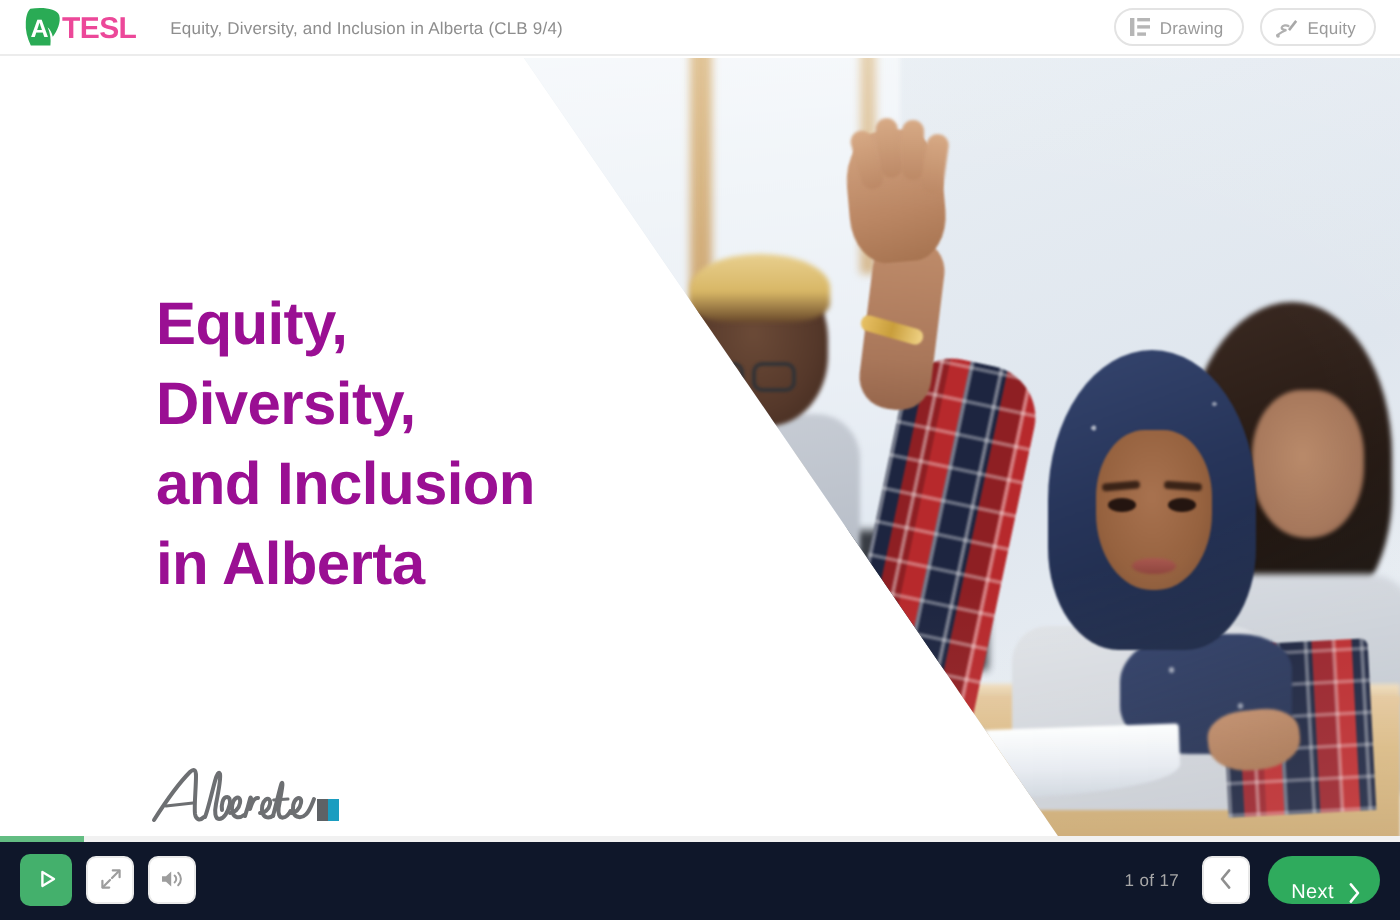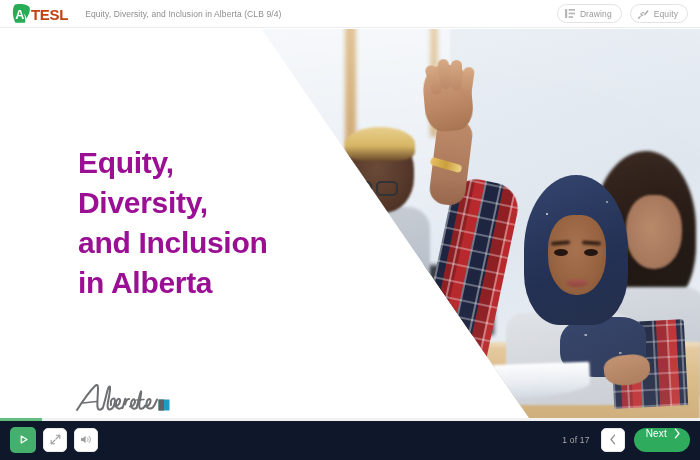--- a/index.html
+++ b/index.html
@@ -43,21 +43,21 @@
   .brand-mark {
     position: relative;
     width: 19px;
     height: 21px;
     flex: 0 0 auto;
   }
   .brand-mark svg { display: block; }
   .brand-word {
     font-size: 15px;
     font-weight: bold;
-    color: #c2410c;
+    color: #ec4899;
     letter-spacing: -0.3px;
     line-height: 1;
     margin-left: -1px;
     margin-top: 1px;
   }
 
   .topbar-title {
     margin-left: 17px;
     font-size: 8.5px;
     color: #8d8d8d;
@@ -471,21 +471,21 @@
     border-radius: 5px;
     display: flex; align-items: center; justify-content: center;
     cursor: pointer;
   }
   .btn-next {
     height: 24px;
     padding: 0 9px 0 12px;
     background: #2fab5d;
     border: none;
     border-radius: 12px;
-    display: flex; align-items: flex-start; gap: 6px;
+    display: flex; align-items: flex-end; gap: 6px;
     cursor: pointer;
   }
   .btn-next .lbl {
     font-size: 10px; color: #fff; letter-spacing: .2px;
   }
 </style>
 </head>
 <body>
 
 <div id="app">

